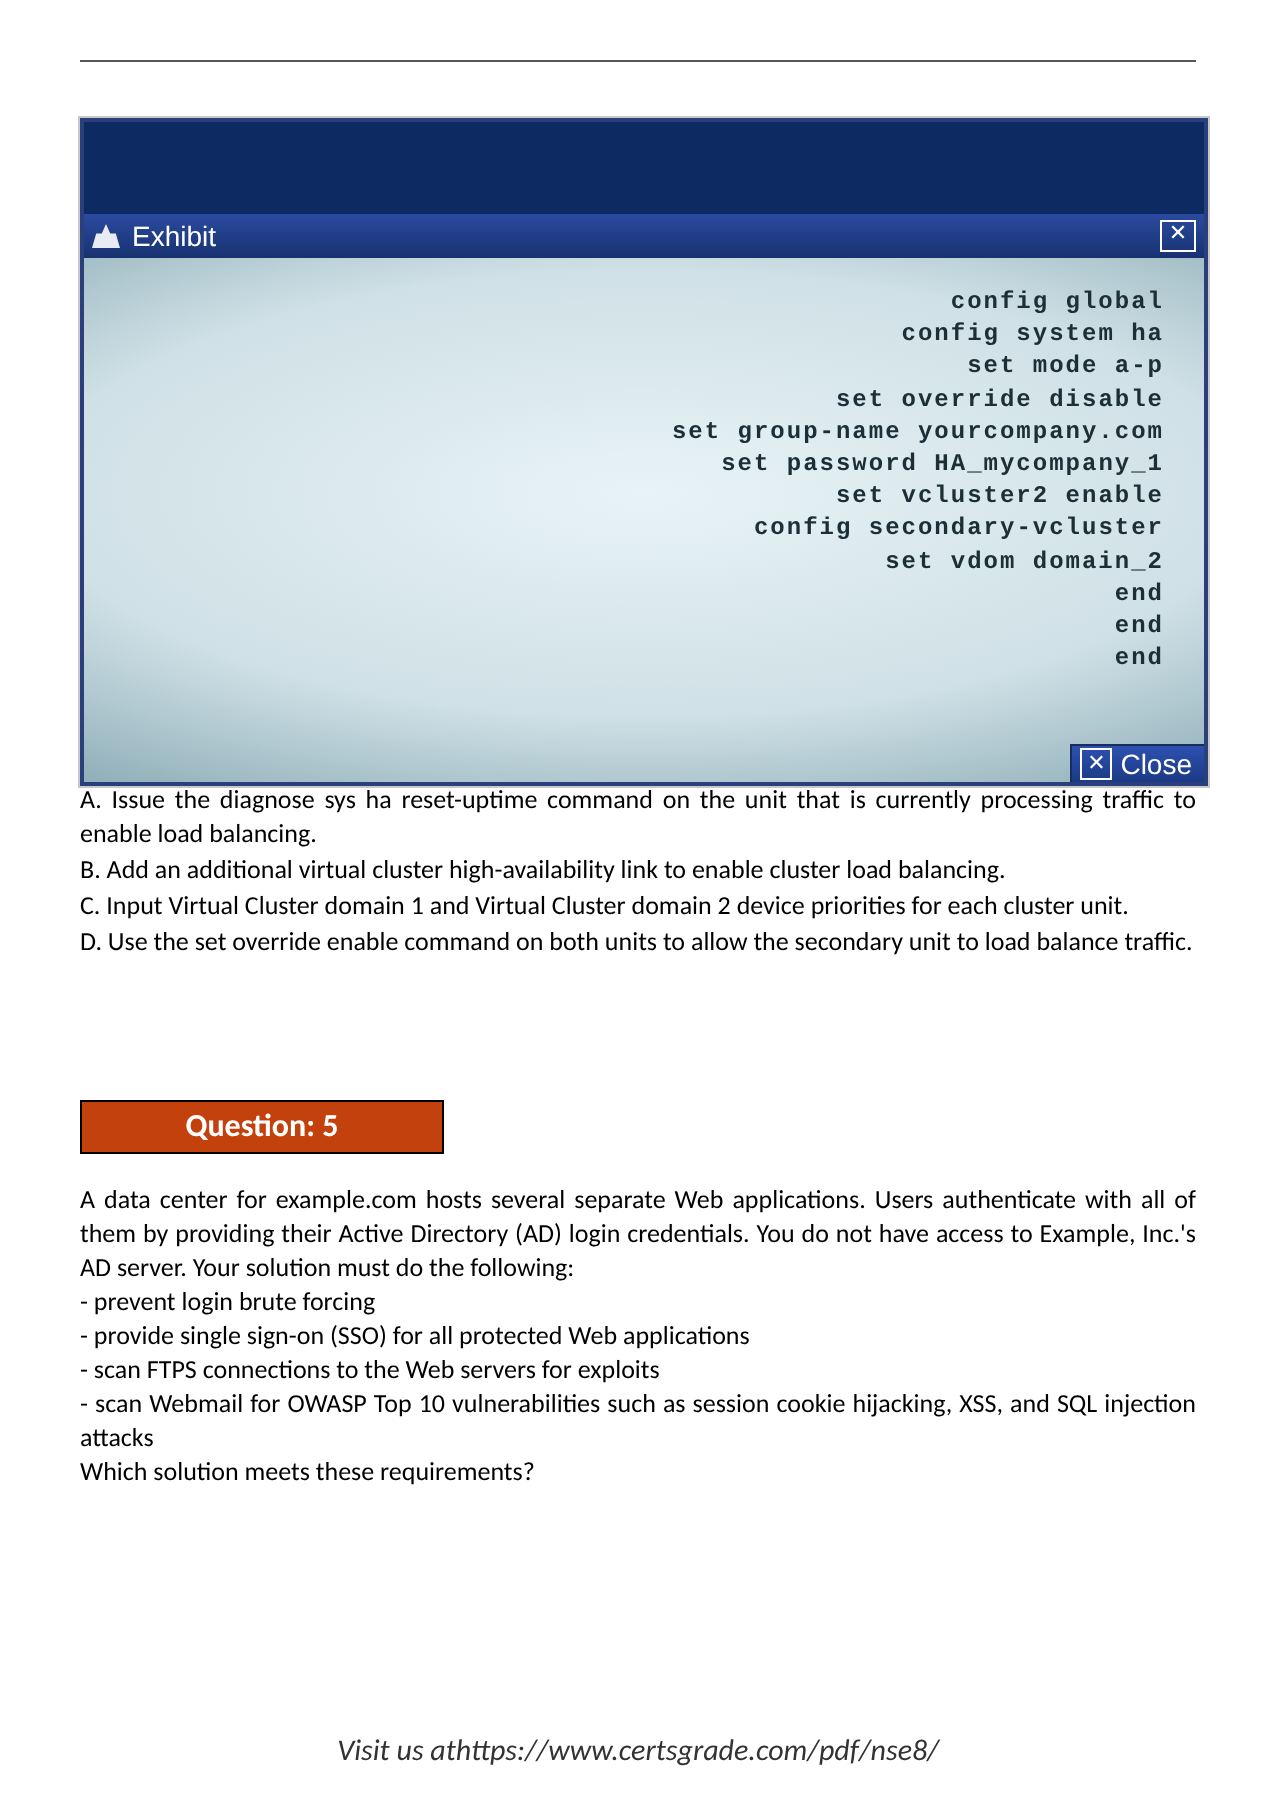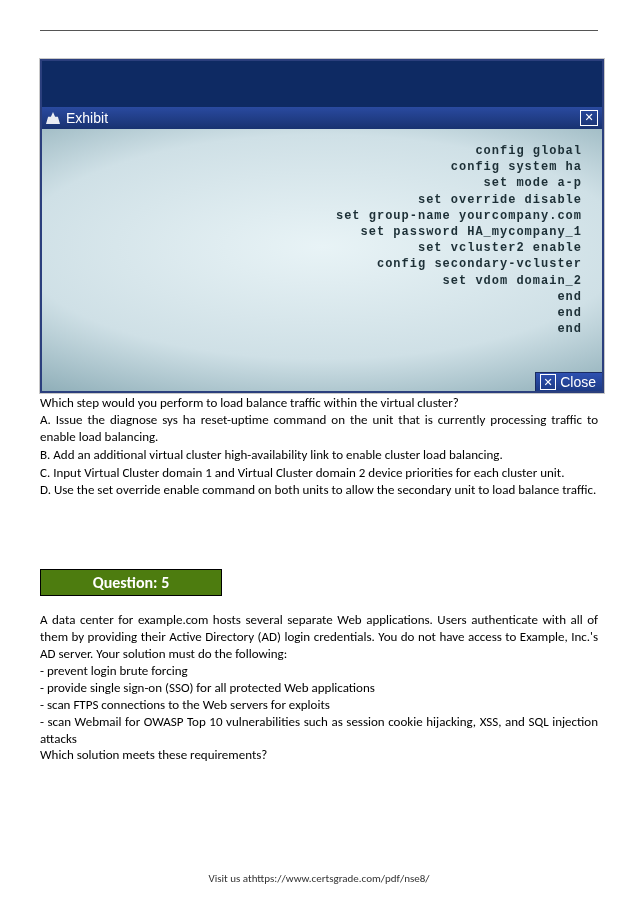--- a/index.html
+++ b/index.html
@@ -120,42 +120,43 @@
     float: right;
     border: 1px solid #000;
     padding: 3px 42px;
     font-weight: 700;
     font-size: 17px;
     margin-top: 20px;
   }
   .question-tag {
     clear: both;
     margin-top: 70px;
-    background: #4d7c0f;
+    background: #c2410c;
     color: #fff;
     font-weight: 700;
     font-size: 16px;
     width: 180px;
     text-align: center;
     padding: 3px 0;
     border: 1px solid #000;
   }
   .body2 {
     margin-top: 16px;
     text-align: justify;
     line-height: 1.3;
   }
   .body2 p { margin: 0; }
   .footer {
     position: absolute;
     bottom: 18px;
     left: 0;
     width: 638px;
     text-align: center;
-    font-size: 11px;
+    font-size: 15px;
+    font-style: italic;
     color: #333;
   }
 </style>
 </head>
 <body>
 
 <div class="page">
   <div class="hr-top"></div>
 
   <div class="exhibit-win">
@@ -179,21 +180,20 @@
         end
     end
 end</pre>
       <div class="close-bar">
         <span class="x-sq">✕</span>
         <span>Close</span>
       </div>
     </div>
   </div>
 
-  <div class="qtext">Which step would you perform to load balance traffic within the virtual cluster?</div>
 
   <div class="opts">
     <p>A. Issue the diagnose sys ha reset-uptime command on the unit that is currently processing traffic to enable load balancing.</p>
     <p>B. Add an additional virtual cluster high-availability link to enable cluster load balancing.</p>
     <p>C. Input Virtual Cluster domain 1 and Virtual Cluster domain 2 device priorities for each cluster unit.</p>
     <p>D. Use the set override enable command on both units to allow the secondary unit to load balance traffic.</p>
   </div>
 
 
   <div class="question-tag">Question: 5</div>

